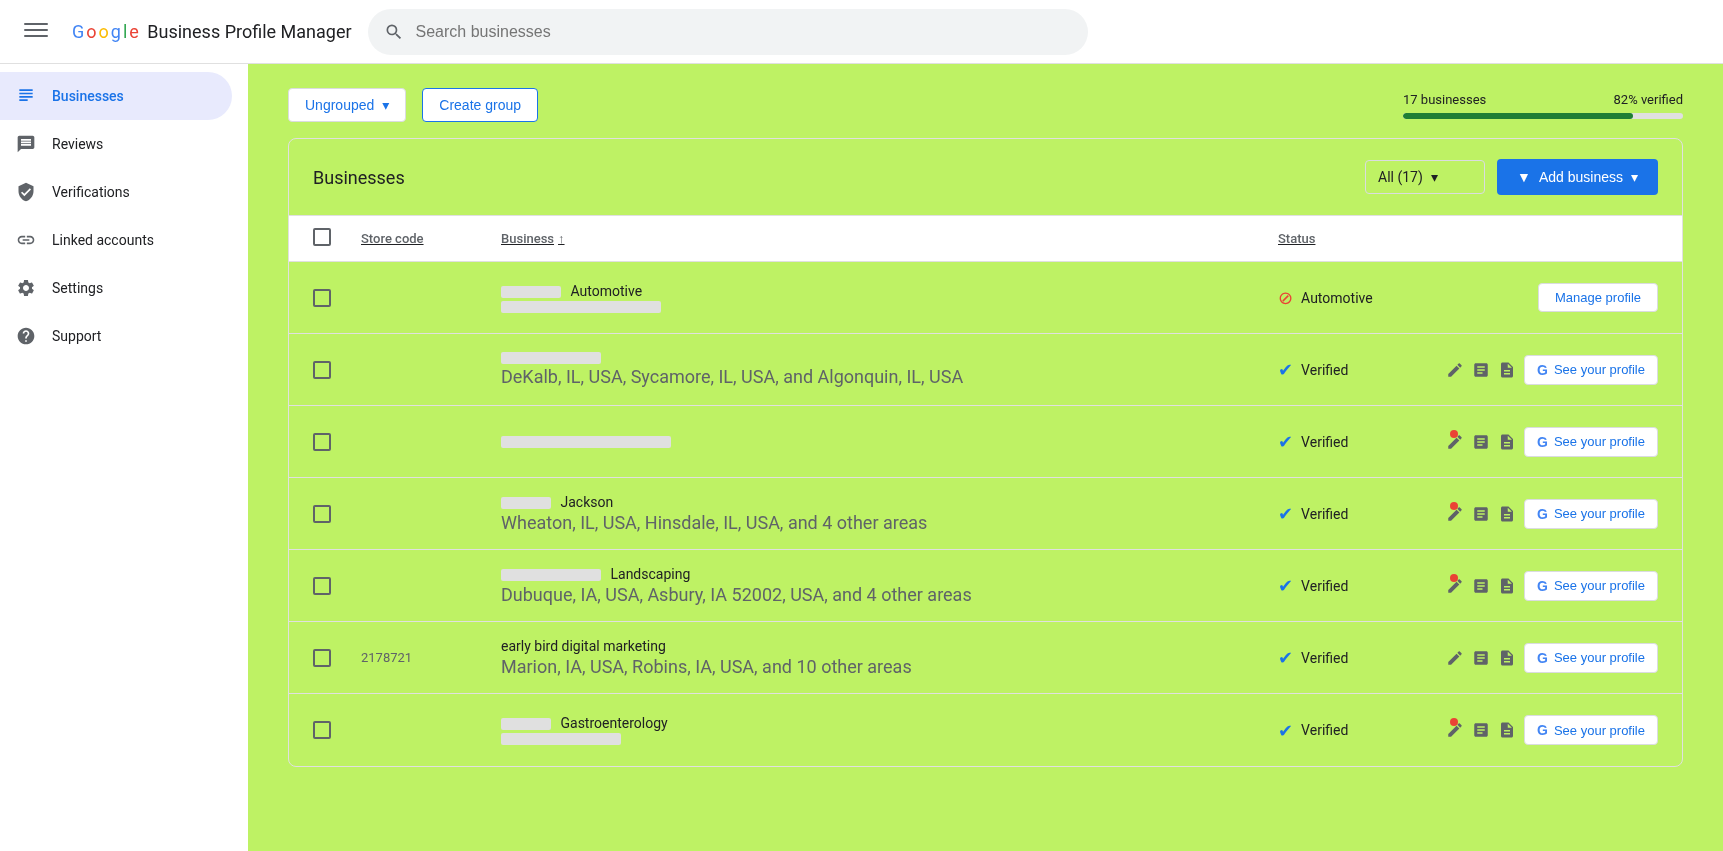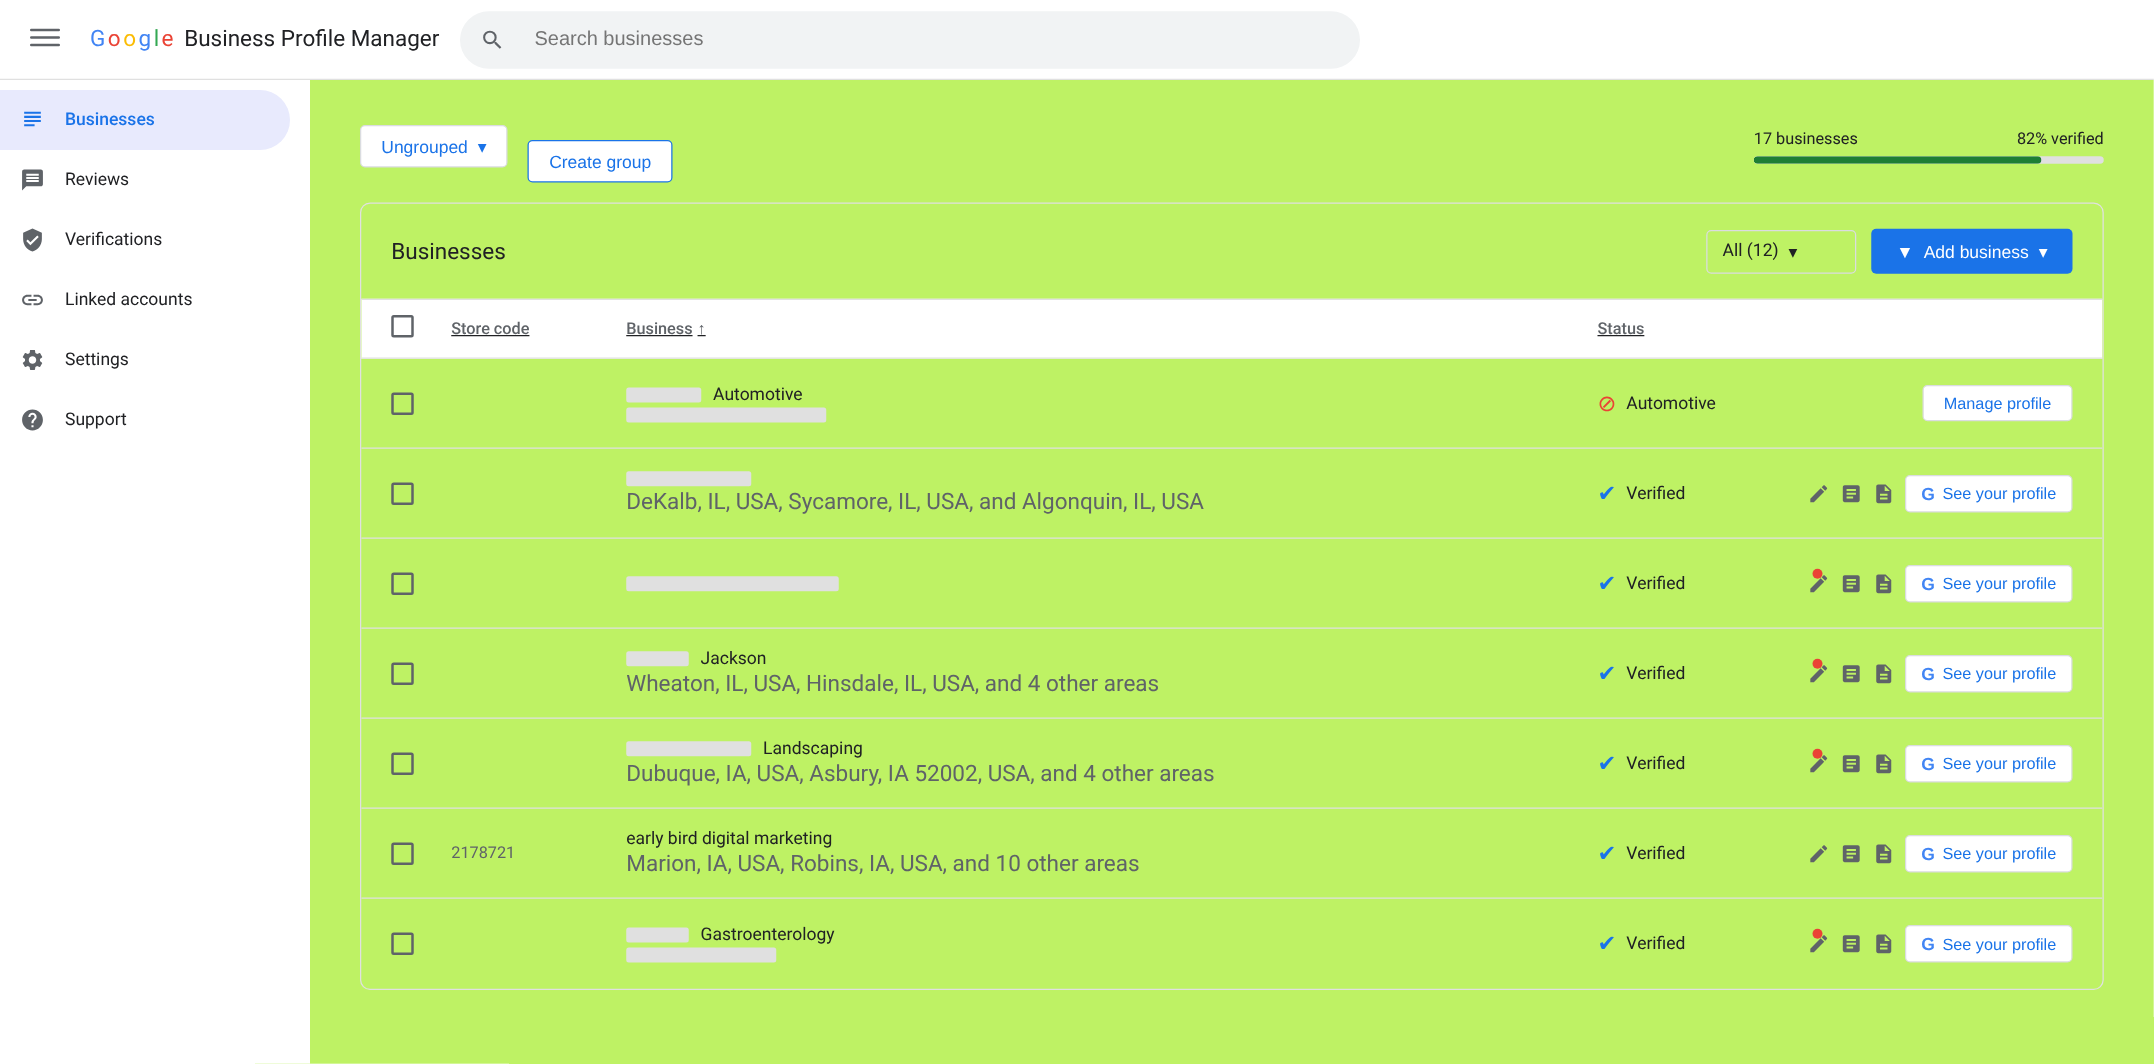--- a/index.html
+++ b/index.html
@@ -29,21 +29,21 @@
     .app-title { font-size: 18px; color: #202124; font-weight: 400; }
     .search-bar {
       flex: 1;
       max-width: 720px;
       display: flex;
       align-items: center;
       background: #f1f3f4;
       border-radius: 24px;
       padding: 0 16px;
       height: 46px;
-      gap: 24px;
+      gap: 12px;
     }
     .search-bar input {
       border: none;
       background: transparent;
       outline: none;
       font-size: 16px;
       color: #202124;
       width: 100%;
     }
     .search-icon-svg { color: #5f6368; flex-shrink: 0; }
@@ -109,21 +109,20 @@
       display: flex;
       align-items: center;
       gap: 8px;
       border: 1px solid #1a73e8;
       border-radius: 4px;
       padding: 8px 16px;
       background: #fff;
       cursor: pointer;
       font-size: 14px;
       color: #1a73e8;
-      margin-top: 24px;
     }
 
     
     .progress-section {
       display: flex;
       flex-direction: column;
       gap: 6px;
       margin-left: auto;
     }
     .progress-labels {
@@ -403,21 +402,21 @@
         </div>
       </div>
     </div>
 
     <div class="businesses-card">
 
       <div class="businesses-header">
         <span class="businesses-title">Businesses</span>
         <div class="header-actions">
           <div class="filter-select">
-            <span>All (12)</span>
+            <span>All (17)</span>
             <span>▾</span>
           </div>
           <button class="add-business-btn">
             <span>▼</span>
             <span>Add business</span>
             <span>▾</span>
           </button>
         </div>
       </div>
 

